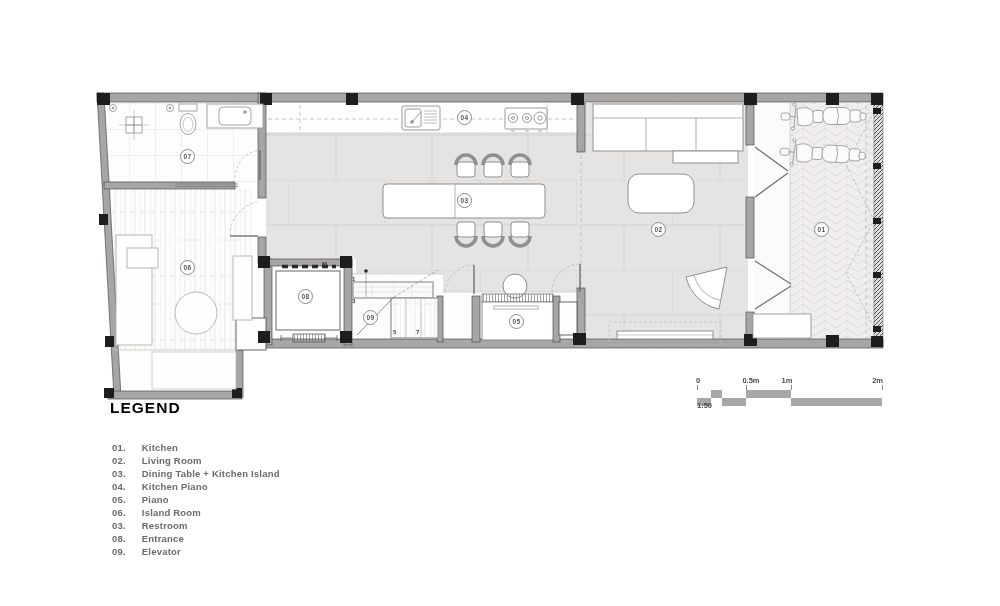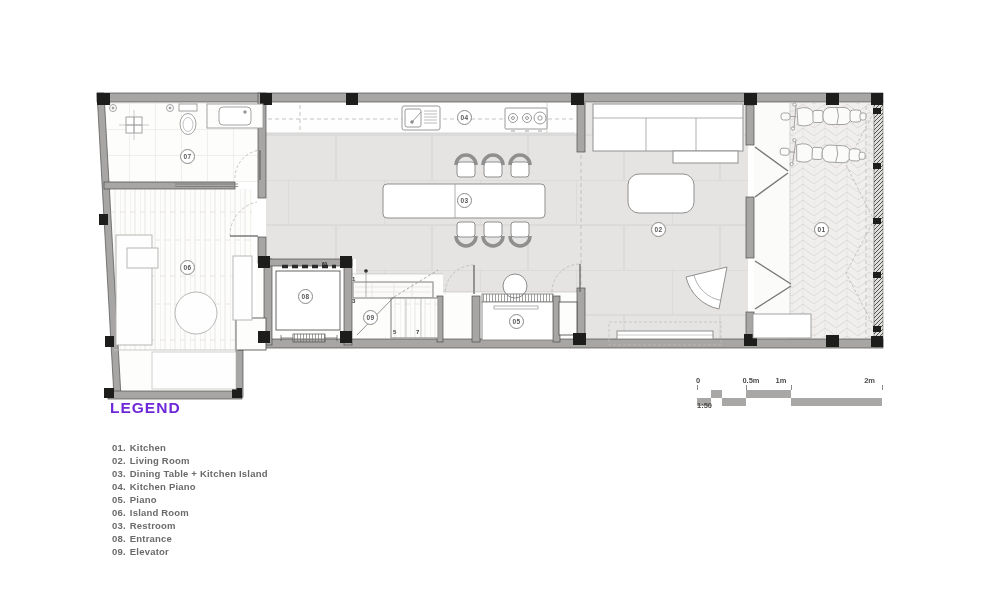--- a/index.html
+++ b/index.html
@@ -5,24 +5,24 @@
   html,body{margin:0;padding:0;background:#ffffff;}
   .stage{position:relative;width:1000px;height:606px;background:#fff;overflow:hidden;
          font-family:"Liberation Sans", sans-serif;}
   .stage svg{position:absolute;left:0;top:0;}
   .badge{position:absolute;width:15px;height:15px;border-radius:50%;border:1px solid #8a8a8a;
          background:#fff;color:#555;font-size:6.5px;font-weight:700;display:flex;
          align-items:center;justify-content:center;letter-spacing:.3px;box-sizing:border-box;}
   .stairnum{position:absolute;font-size:6px;font-weight:700;color:#3c3c3c;line-height:6px;}
   .elevtag{position:absolute;font-size:4.5px;font-weight:700;color:#222;line-height:5px;}
   .legend{position:absolute;left:110px;top:399px;}
-  .legend-title{font-size:15.5px;font-weight:700;color:#6d28d9;letter-spacing:1px;}
+  .legend-title{font-size:15.5px;font-weight:700;color:#000000;letter-spacing:1px;}
   .legend-items{margin:24px 0 0 2px;padding:0;list-style:none;}
   .legend-items li{font-size:9.5px;line-height:13px;font-weight:700;color:#6a6a6c;letter-spacing:.2px;}
-  .legend-items li span.num{margin-right:4px;text-align:center;}
+  .legend-items li span.num{margin-right:16px;text-align:center;}
   .scalebar{position:absolute;left:697px;top:376px;width:188px;height:42px;font-size:7.5px;color:#4a4a4a;font-weight:700;}
   .scalebar .lbl{position:absolute;top:0;}
   .scalebar .tick{position:absolute;top:9px;width:1px;height:5px;background:#8a8a8a;}
   .scalebar .seg{position:absolute;height:8px;background:#a9a7a5;}
   .scalebar .ratio{position:absolute;left:0;top:25px;}
 </style>
 </head>
 <body>
 
 <div class="stage">
@@ -321,22 +321,22 @@
     <li><span class="num">06.</span><span>Island Room</span></li>
     <li><span class="num">03.</span><span>Restroom</span></li>
     <li><span class="num">08.</span><span>Entrance</span></li>
     <li><span class="num">09.</span><span>Elevator</span></li>
   </ul>
 </div>
 
 <div class="scalebar">
   <span class="lbl" style="left:-1px;">0</span>
   <span class="lbl" style="left:54px;transform:translateX(-50%);">0.5m</span>
-  <span class="lbl" style="left:84px;transform:translateX(-50%);">1m</span>
-  <span class="lbl" style="left:178px;transform:translateX(-100%);">2m</span>
+  <span class="lbl" style="left:90px;transform:translateX(-50%);">1m</span>
+  <span class="lbl" style="left:186px;transform:translateX(-100%);">2m</span>
   <span class="tick" style="left:0;"></span>
       <span class="tick" style="left:49px;"></span>
   <span class="tick" style="left:94px;"></span>
       <span class="tick" style="left:185px;"></span>
   <span class="seg" style="left:14px;top:14px;width:11px;"></span>
   <span class="seg" style="left:49px;top:14px;width:45px;"></span>
   <span class="seg" style="left:0;top:22px;width:14px;"></span>
   <span class="seg" style="left:25px;top:22px;width:24px;"></span>
   <span class="seg" style="left:94px;top:22px;width:91px;"></span>
   <span class="ratio">1:50</span>

